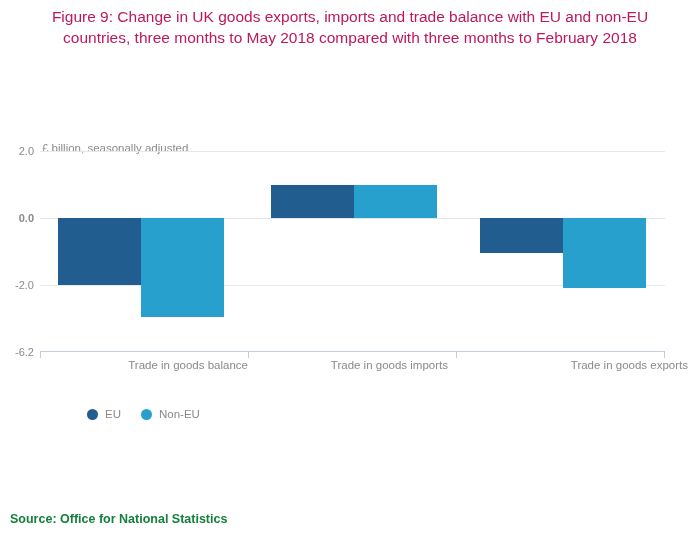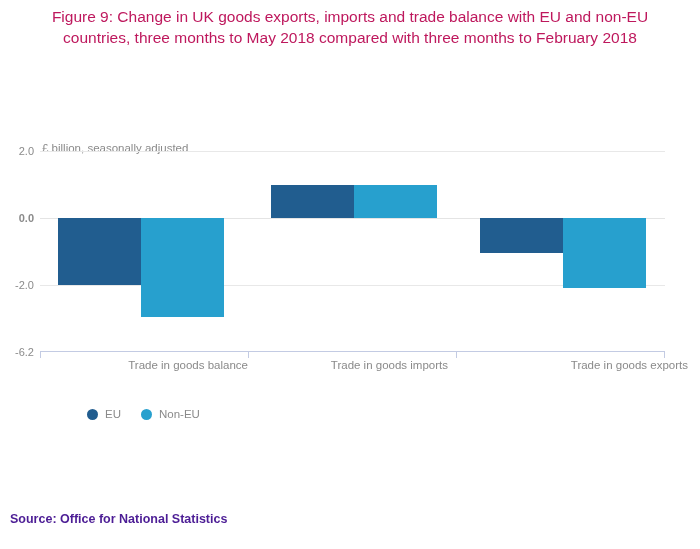--- a/index.html
+++ b/index.html
@@ -154,21 +154,21 @@
     white-space: nowrap;
   }
 
   
   #source {
     position: absolute;
     left: 10px;
     top: 512px;
     font-size: 12.5px;
     font-weight: bold;
-    color: #4c1d95;
+    color: #15803d;
     white-space: nowrap;
   }
 </style>
 </head>
 <body>
 
 <div id="chart-title">Figure 9: Change in UK goods exports, imports and trade balance with EU and non-EU countries, three months to May 2018 compared with three months to February 2018</div>
 
 <div id="plot-wrap">
 

